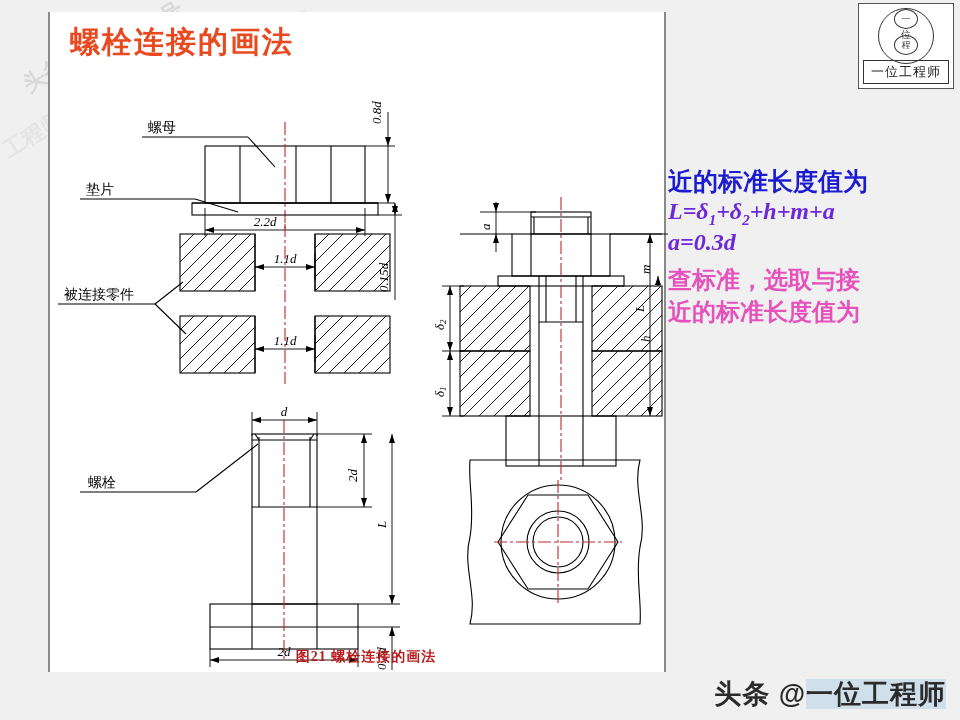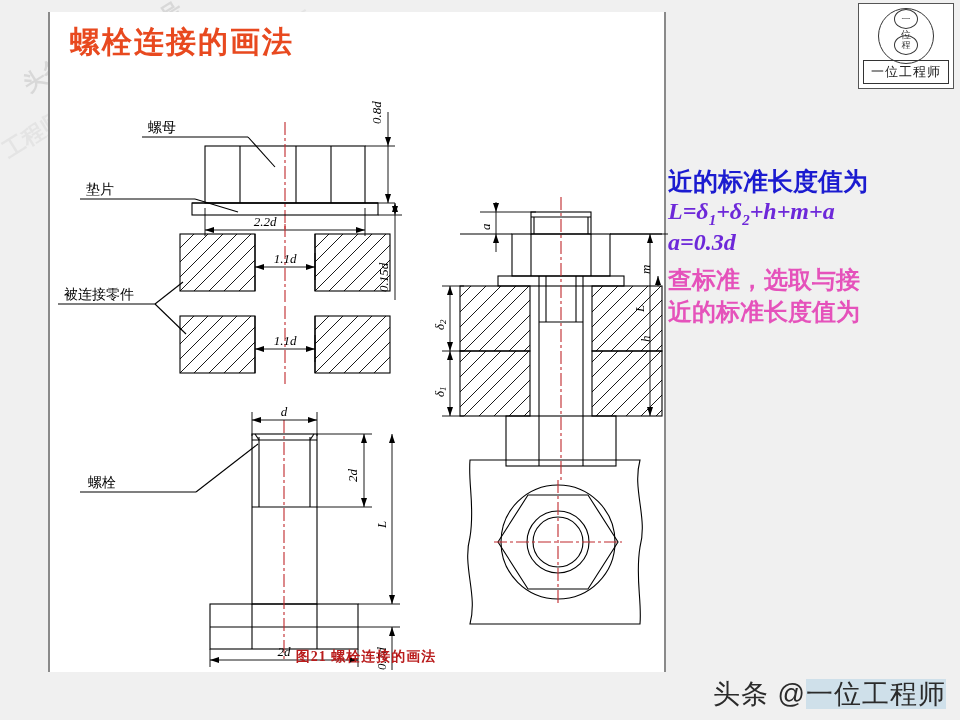--- a/index.html
+++ b/index.html
@@ -28,21 +28,21 @@
   .wm-1 { left: 22px;  top: 60px;  font-size: 22px; transform: rotate(-32deg); }
   .wm-2 { left: 120px; top: 10px;  font-size: 22px; transform: rotate(-32deg); }
   .wm-3 { left: 250px; top: 20px;  font-size: 22px; transform: rotate(-32deg); color:#e4e4e4; }
   .wm-4 { left: 0px;   top: 120px; font-size: 22px; transform: rotate(-32deg); color:#e4e4e4;}
 
   .wm-bottom {
     position: absolute;
     right: 14px;
     bottom: 8px;
     font-size: 27px;
-    font-weight: normal;
+    font-weight: bold;
     color: #2b2b2b;
     font-family: "Liberation Sans", sans-serif;
     letter-spacing: 1px;
   }
   .wm-bottom .hl { background: #cfe0ea; }
 
   
   .logo {
     position: absolute;
     right: 6px;

